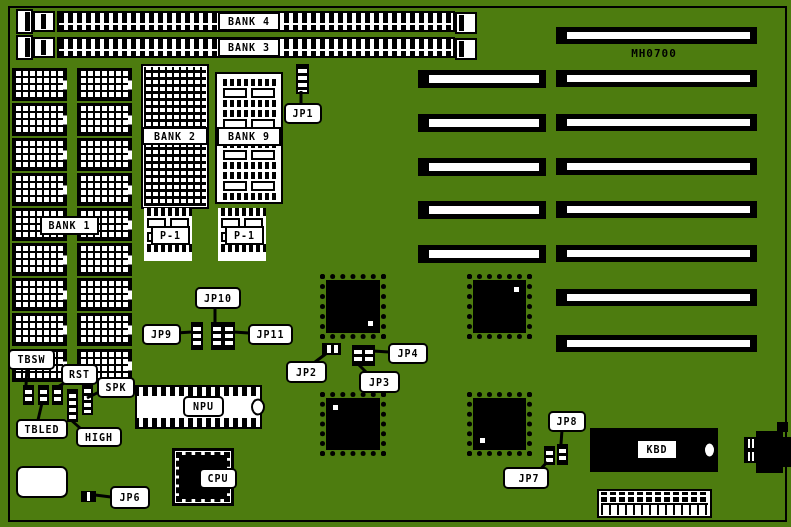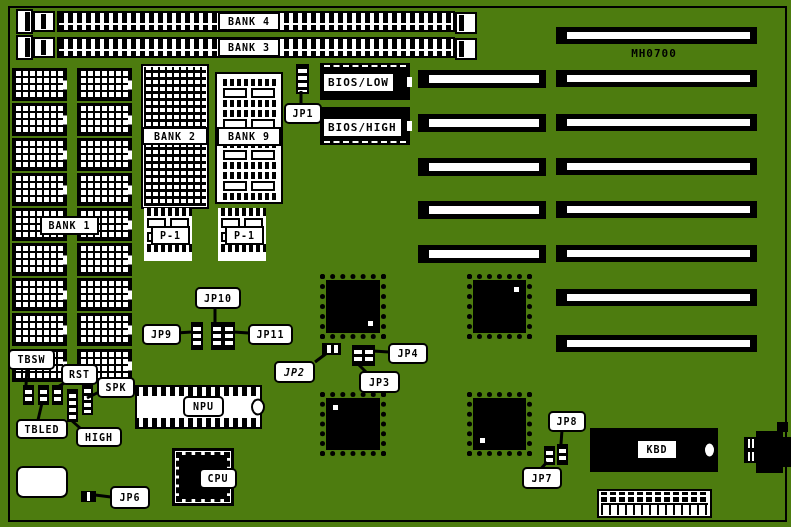--- a/index.html
+++ b/index.html
@@ -238,30 +238,20 @@
   </div>
   <div class="lbl sq" style="left:225px;top:226px;width:35px;height:15px;">
       <span>P-1</span>
     </div>
 
   <div class="jmpv" style="left:296px;top:64px;width:9px;height:26px;"></div>
   <div class="lbl" style="left:284px;top:103px;width:34px;height:17px;">
       <span>JP1</span>
     </div>
 
-  <div class="bios" style="left:320px;top:63px;width:90px;height:37px;">
-    <div class="dash" style="top:2px;"></div>
-    <div class="blabel" style="top:11px;">BIOS/LOW</div>
-    <div class="notch"></div>
-  </div>
-  <div class="bios" style="left:320px;top:107px;width:90px;height:38px;">
-    <div class="dash" style="bottom:2px;"></div>
-    <div class="blabel" style="top:12px;">BIOS/HIGH</div>
-    <div class="notch"></div>
-  </div>
 
   <div class="slot" style="left:418px;top:70px;width:128px;height:18px;"></div>
   <div class="slot" style="left:418px;top:114px;width:128px;height:18px;"></div>
   <div class="slot" style="left:418px;top:158px;width:128px;height:18px;"></div>
   <div class="slot" style="left:418px;top:201px;width:128px;height:18px;"></div>
   <div class="slot" style="left:418px;top:245px;width:128px;height:18px;"></div>
 
   <div class="slot" style="left:556px;top:27px;width:201px;height:17px;"></div>
   <div class="slot" style="left:556px;top:70px;width:201px;height:17px;"></div>
   <div class="slot" style="left:556px;top:114px;width:201px;height:17px;"></div>
@@ -278,21 +268,21 @@
       <div class="dot" style="right:8px;top:8px;"></div>
     </div>
   <div class="qfp" style="left:320px;top:392px;width:54px;height:52px;">
       <div class="dot" style="left:8px;top:8px;"></div>
     </div>
   <div class="qfp" style="left:467px;top:392px;width:53px;height:52px;">
       <div class="dot" style="left:8px;bottom:8px;"></div>
     </div>
 
   <div class="jmph" style="left:322px;top:343px;width:15px;height:8px;"></div>
-  <div class="lbl" style="left:274px;top:361px;width:37px;height:18px;font-style:italic;">
+  <div class="lbl" style="left:286px;top:361px;width:37px;height:18px;">
       <span>JP2</span>
     </div>
   <div class="jmpv" style="left:352px;top:345px;width:8px;height:17px;"></div>
   <div class="jmpv" style="left:363px;top:345px;width:8px;height:17px;"></div>
   <div class="lbl" style="left:359px;top:371px;width:37px;height:18px;">
       <span>JP3</span>
     </div>
   <div class="lbl" style="left:388px;top:343px;width:36px;height:17px;">
       <span>JP4</span>
     </div>
@@ -349,21 +339,21 @@
     </div>
 
   <div class="xtal" style="left:16px;top:466px;width:48px;height:28px;"></div>
   <div style="position:absolute;left:81px;top:491px;width:13px;height:9px;background:linear-gradient(90deg,#000 0 5px,#fff 5px 8px,#000 8px);border:1px solid #000;z-index:3;"></div>
   <div class="lbl" style="left:110px;top:486px;width:36px;height:19px;">
       <span>JP6</span>
     </div>
 
   <div class="jmpv" style="left:544px;top:446px;width:7px;height:15px;"></div>
   <div class="jmpv" style="left:557px;top:444px;width:7px;height:17px;"></div>
-  <div class="lbl" style="left:522px;top:467px;width:36px;height:18px;">
+  <div class="lbl" style="left:503px;top:467px;width:36px;height:18px;padding-left:6px;">
       <span>JP7</span>
     </div>
   <div class="lbl" style="left:548px;top:411px;width:34px;height:17px;">
       <span>JP8</span>
     </div>
 
   <div class="kbdchip" style="left:590px;top:428px;width:128px;height:44px;">
     <div class="notch"></div>
   </div>
   <div class="lbl sq" style="left:638px;top:441px;width:38px;height:17px;border:none;z-index:6;">

